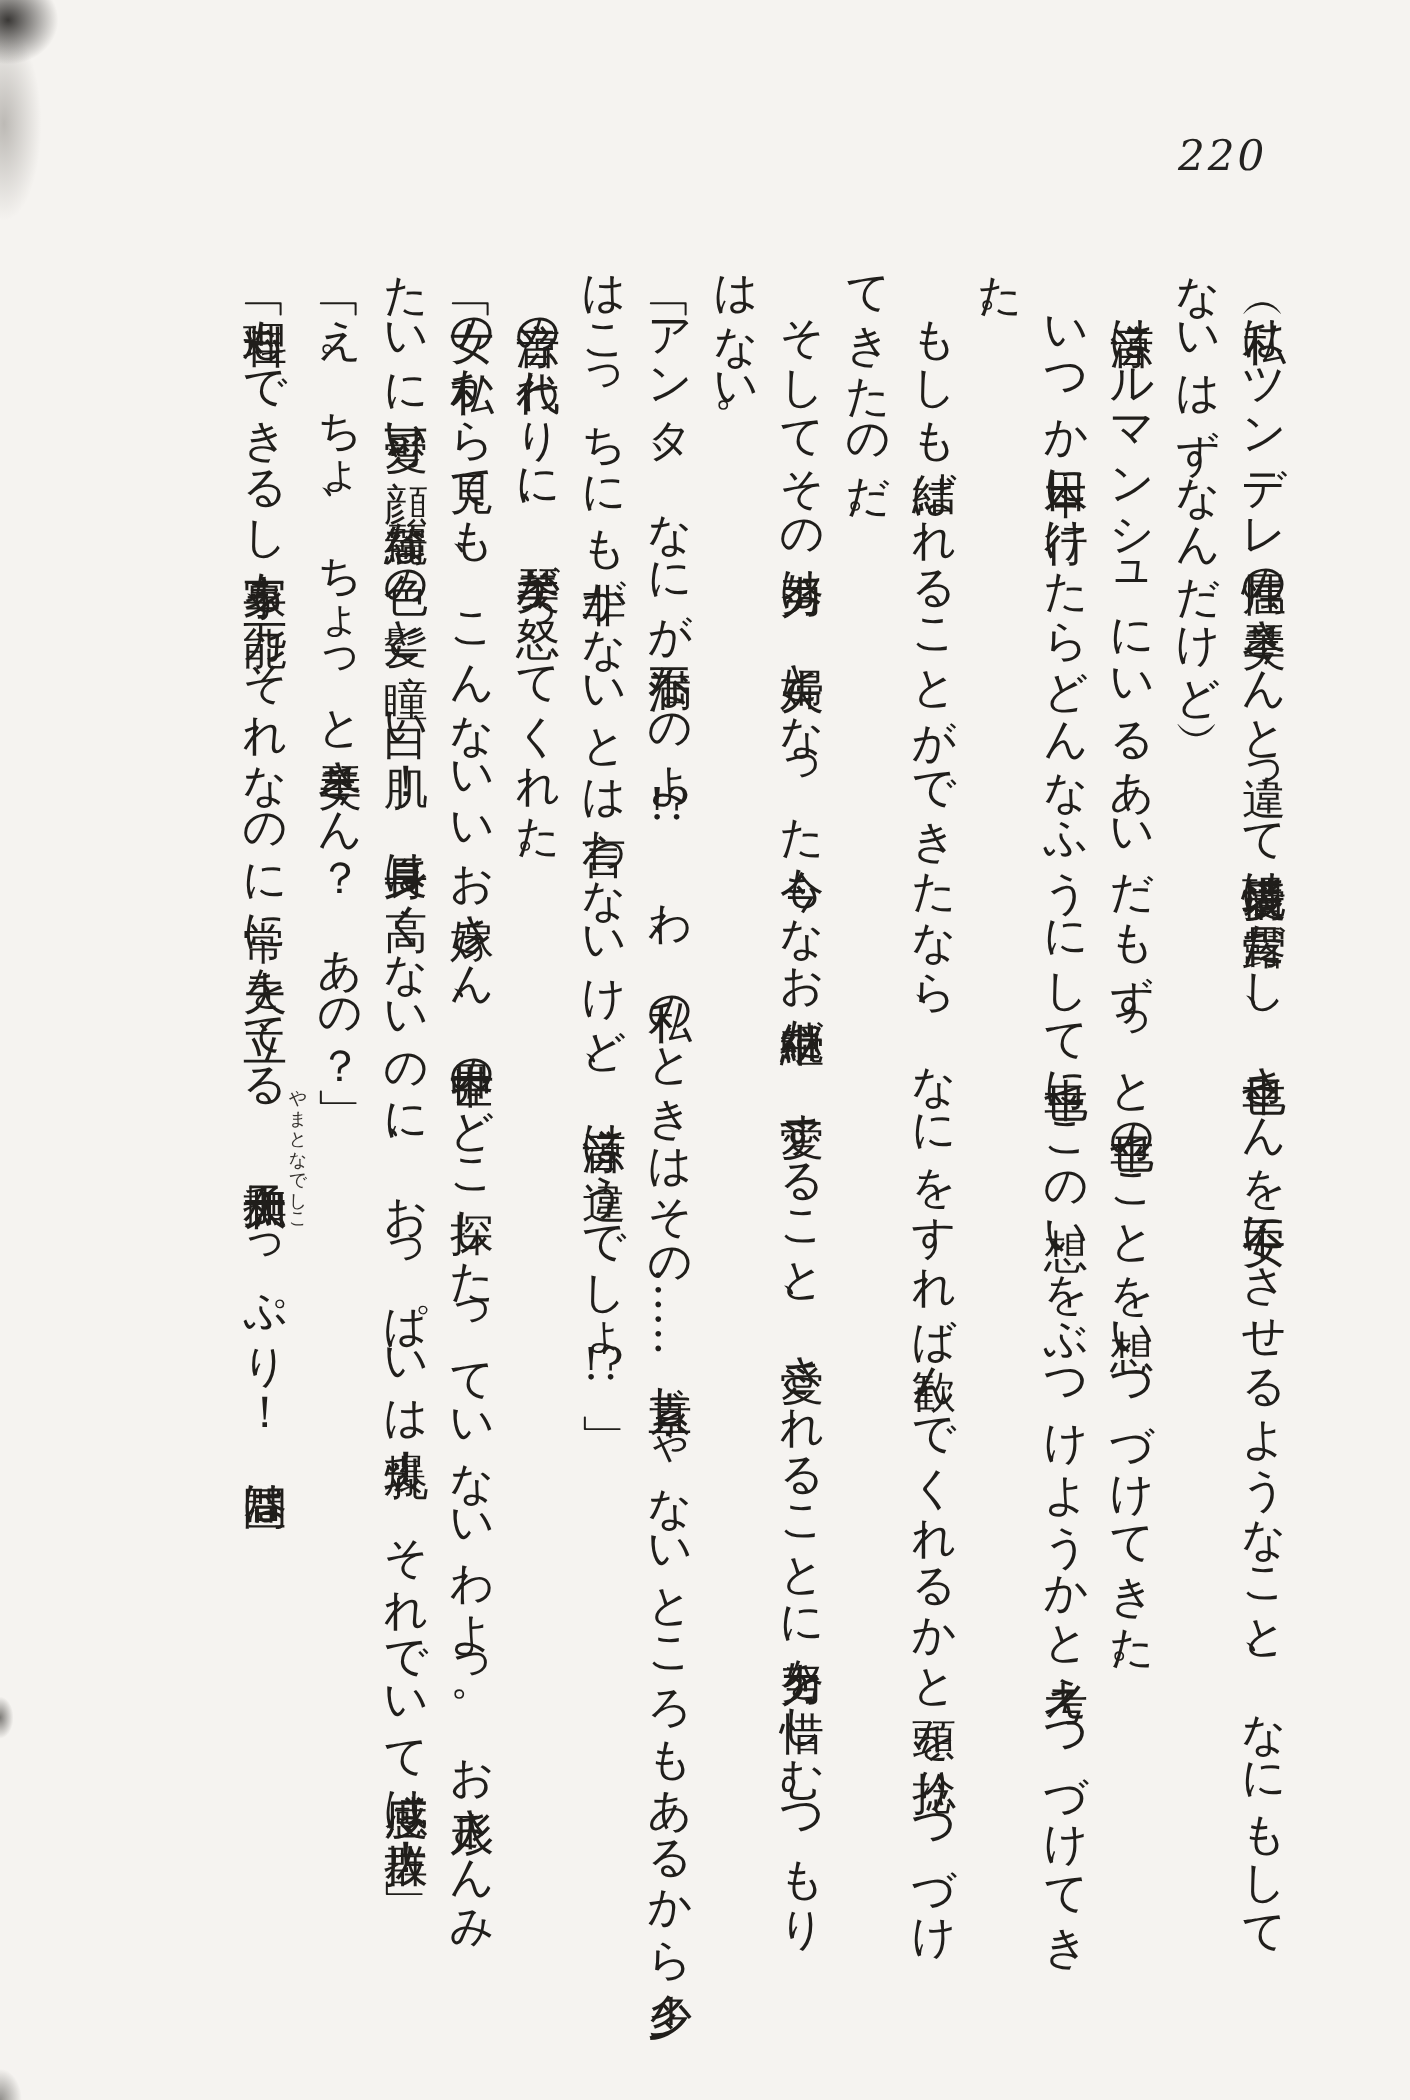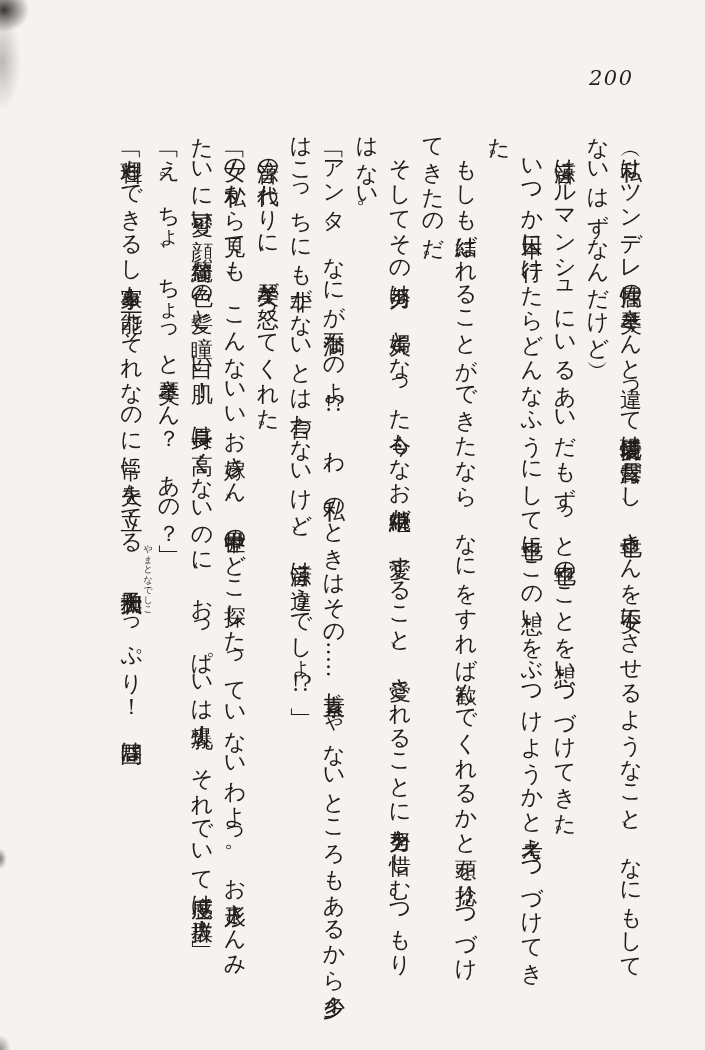--- a/index.html
+++ b/index.html
@@ -74,21 +74,21 @@
     color: #35322e;
   }
 </style>
 </head>
 <body>
 
 <div class="page">
   <div class="scan-smudge-top-left"></div>
   <div class="scan-mark-left"></div>
   <div class="scan-mark-corner"></div>
-  <div class="page-number">200</div>
+  <div class="page-number">220</div>
   <div class="text-block">
       <p>（私はツンデレ属性の美琴さんと違って愛情表現は露骨だし、幸也さんを不安にさせるようなこと、なにもしてないはずなんだけど）</p>
       <p>涼音はルマンシュにいるあいだもずっと幸也のことを想いつづけてきた。</p>
       <p>いつか日本に行けたらどんなふうにして幸也にこの想いをぶつけようかと考えつづけてきた。</p>
       <p>もしも結ばれることができたなら、なにをすれば歓んでくれるかと頭を捻りつづけてきたのだ。</p>
       <p>そしてその努力は、夫婦となった今もなお継続中だ。愛すること、愛されることに努力を惜しむつもりはない。</p>
       <p>「アンタ、なにが不満なのよ<span class="tcu">!?</span>　わ、私のときはその……素直じゃないところもあるから多少はこっちにも非がないとは言わないけど、涼音は違うでしょ<span class="tcu">!?</span>」</p>
       <p>涼音の代わりに、美琴が怒ってくれた。</p>
       <p>「女の私から見ても、こんないいお嫁さん、世界中のどこ探したっていないわよっ。お人形さんみたいに可愛い顔、綺麗な色の髪と瞳、白い肌！　身長は高くないのに、おっぱいは爆乳！　それでいて感度は抜群！」</p>
       <p>「え。ちょ、ちょっと美琴さん？　あの？」</p>

